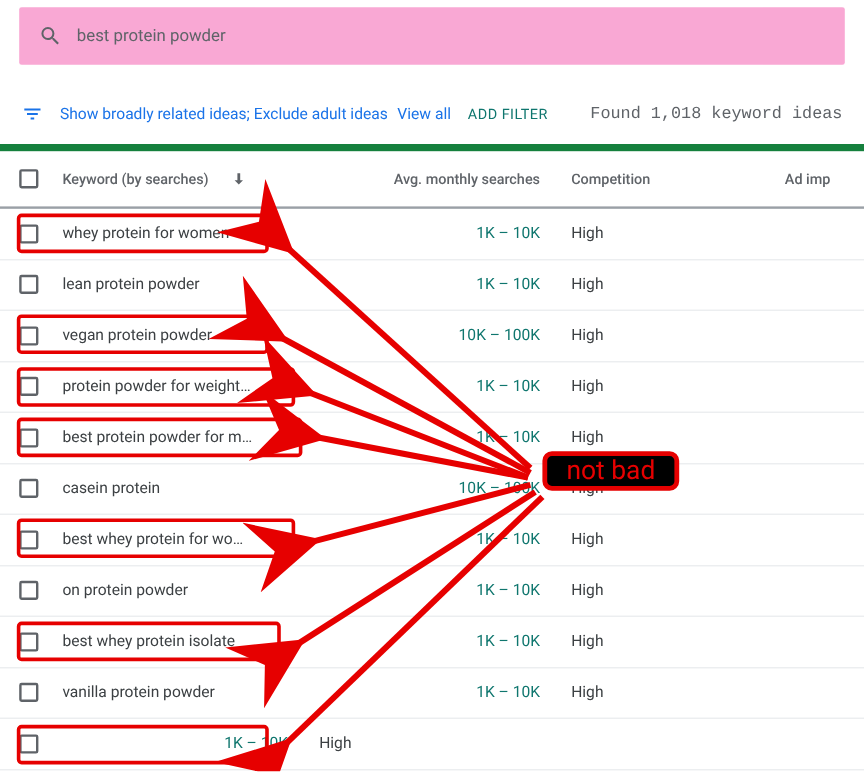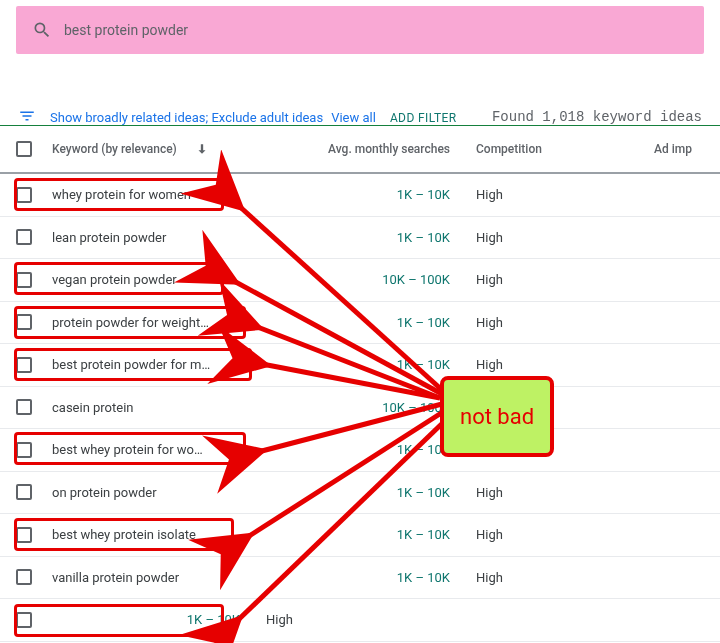--- a/index.html
+++ b/index.html
@@ -28,23 +28,23 @@
   .search-text {
     margin-left: 12px;
     font-size: 14px;
     color: #5f6368;
   }
   
   
   .filter-bar {
     height: 56px;
     display: flex;
-    align-items: flex-end;
+    align-items: center;
     padding: 0 18px;
-    border-bottom: 1px solid #15803d;
+    border-bottom: 6px solid #15803d;
     margin-top: 16px;
     font-size: 13px;
   }
   .funnel-icon { width: 18px; height: 18px; fill: #1a73e8; margin-right: 14px; }
   .filter-text { color: #1a73e8; }
   .view-all {
     color: #1a73e8;
     margin-left: 8px;
     cursor: pointer;
   }
@@ -109,28 +109,28 @@
   .hl {
     position: absolute;
     border: 3px solid #e60000;
     border-radius: 4px;
     pointer-events: none;
   }
   
   
   .callout {
     position: absolute;
-    left: 440px;
+    left: 452px;
     top: 376px;
     border: 4px solid #e60000;
     border-radius: 8px;
-    background: #bef264;
+    background: #000000;
     color: #e60000;
     font-size: 22px;
-    padding: 24px 16px;
+    padding: 0 16px;
     font-weight: 400;
     pointer-events: none;
   }
   
   
   .arrows {
     position: absolute;
     left: 0; top: 0;
     width: 720px; height: 643px;
     pointer-events: none;
@@ -155,21 +155,21 @@
   <span class="add-filter">ADD FILTER</span>
   <span class="found-text">Found 1,018 keyword ideas</span>
 </div>
 
 <div class="thead">
   <div class="col-check">
       <span class="chk"></span>
     </div>
   <div class="col-kw">
     <div class="kw-head">
-      <span>Keyword (by relevance)</span>
+      <span>Keyword (by searches)</span>
       <svg class="sort-arrow" viewBox="0 0 24 24">
           <path d="M12 20l-6-6h4V4h4v10h4l-6 6z"></path>
         </svg>
     </div>
   </div>
   <div class="col-avg">Avg. monthly searches</div>
   <div class="col-comp">Competition</div>
   <div class="col-adimp">Ad imp</div>
 </div>
 

